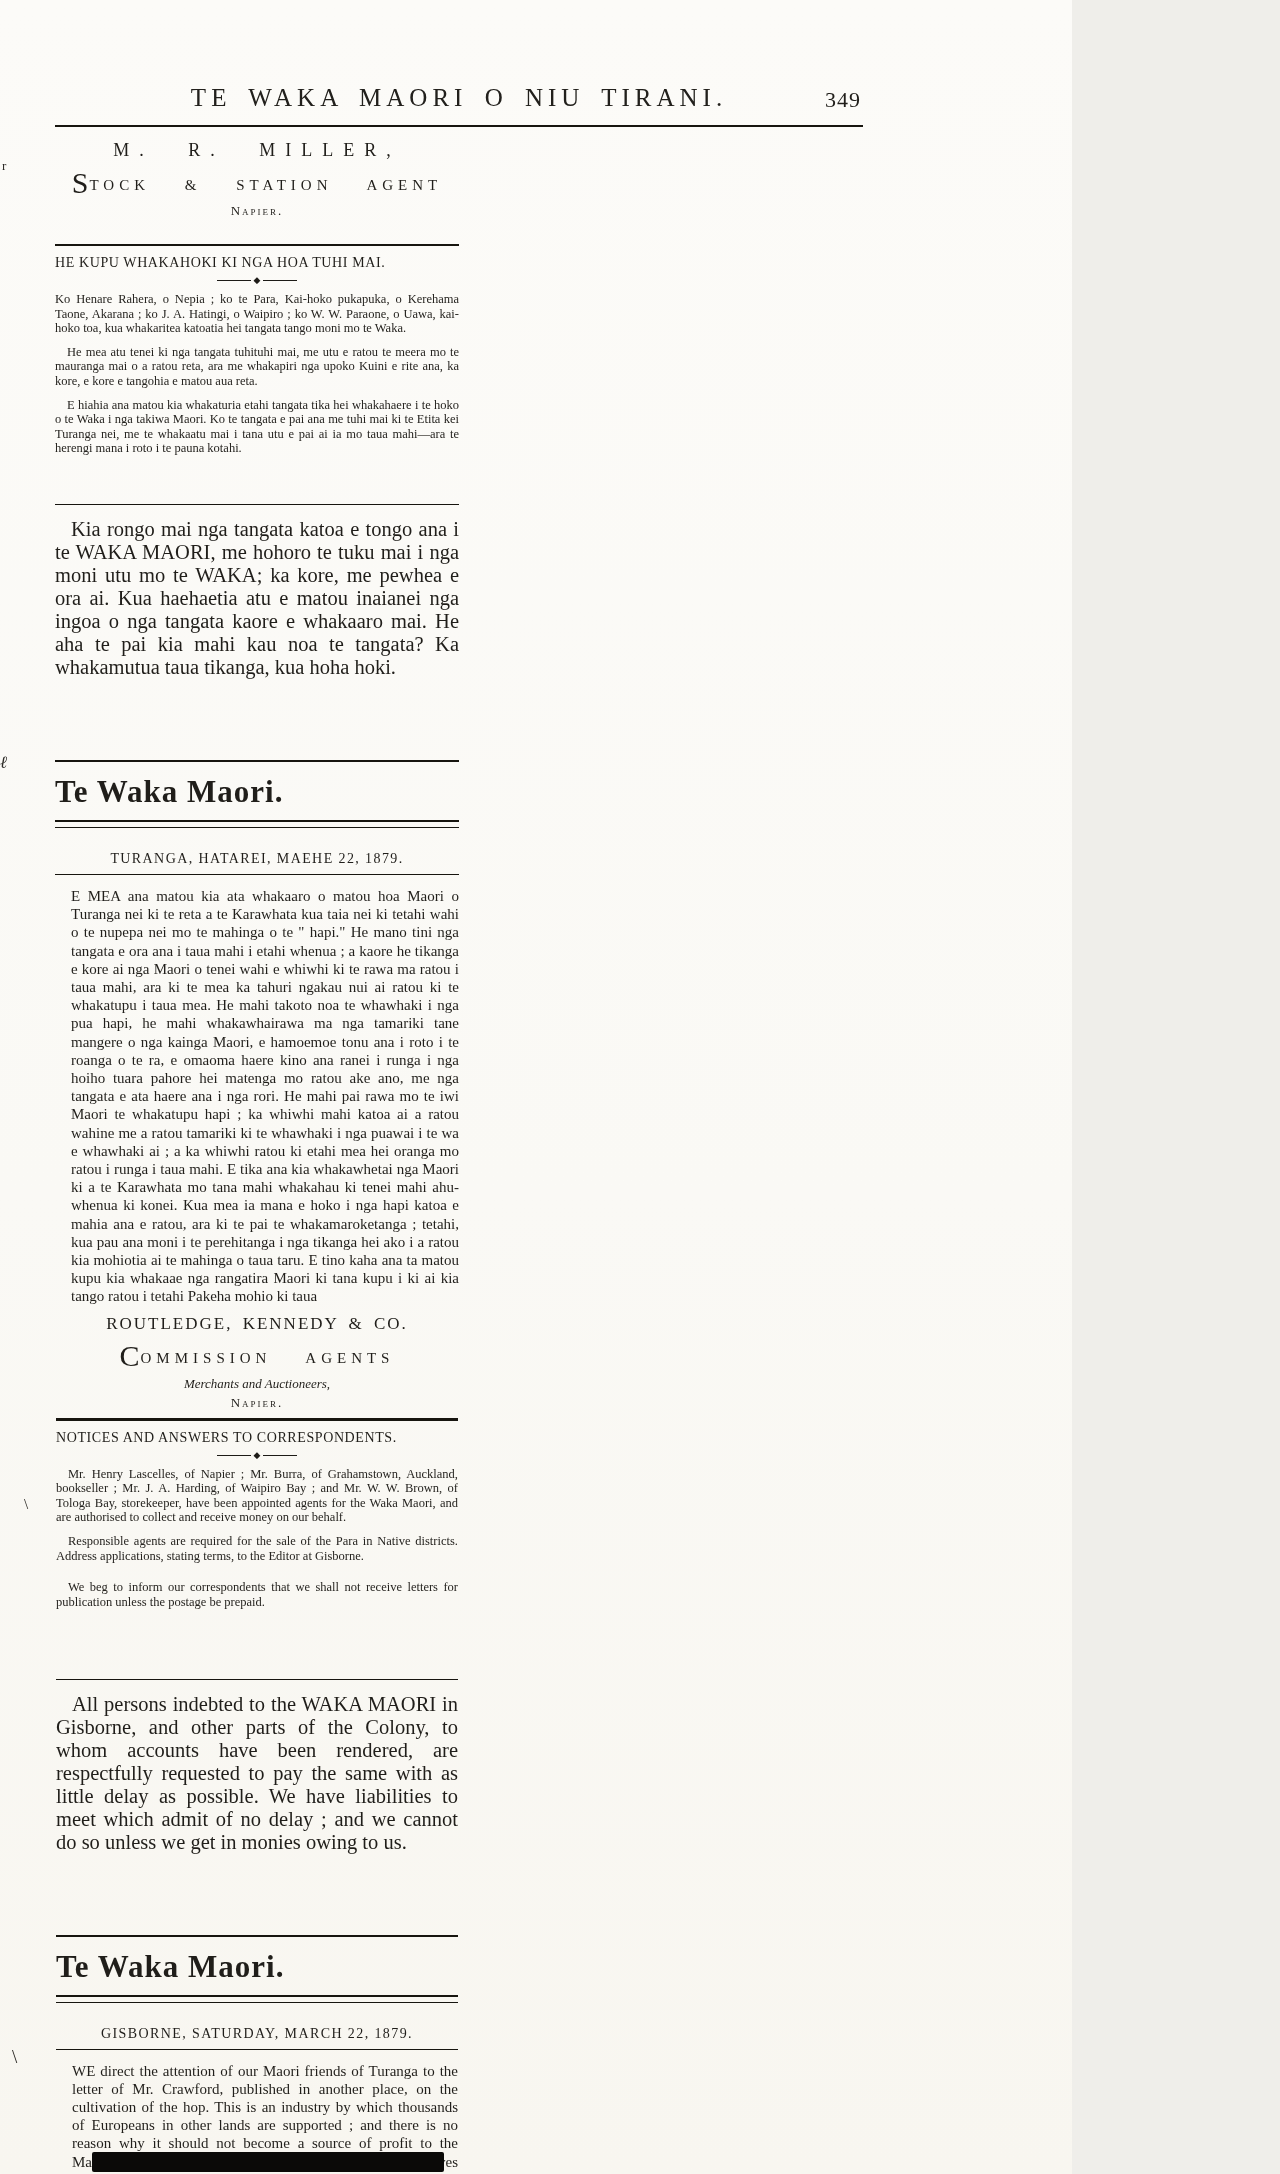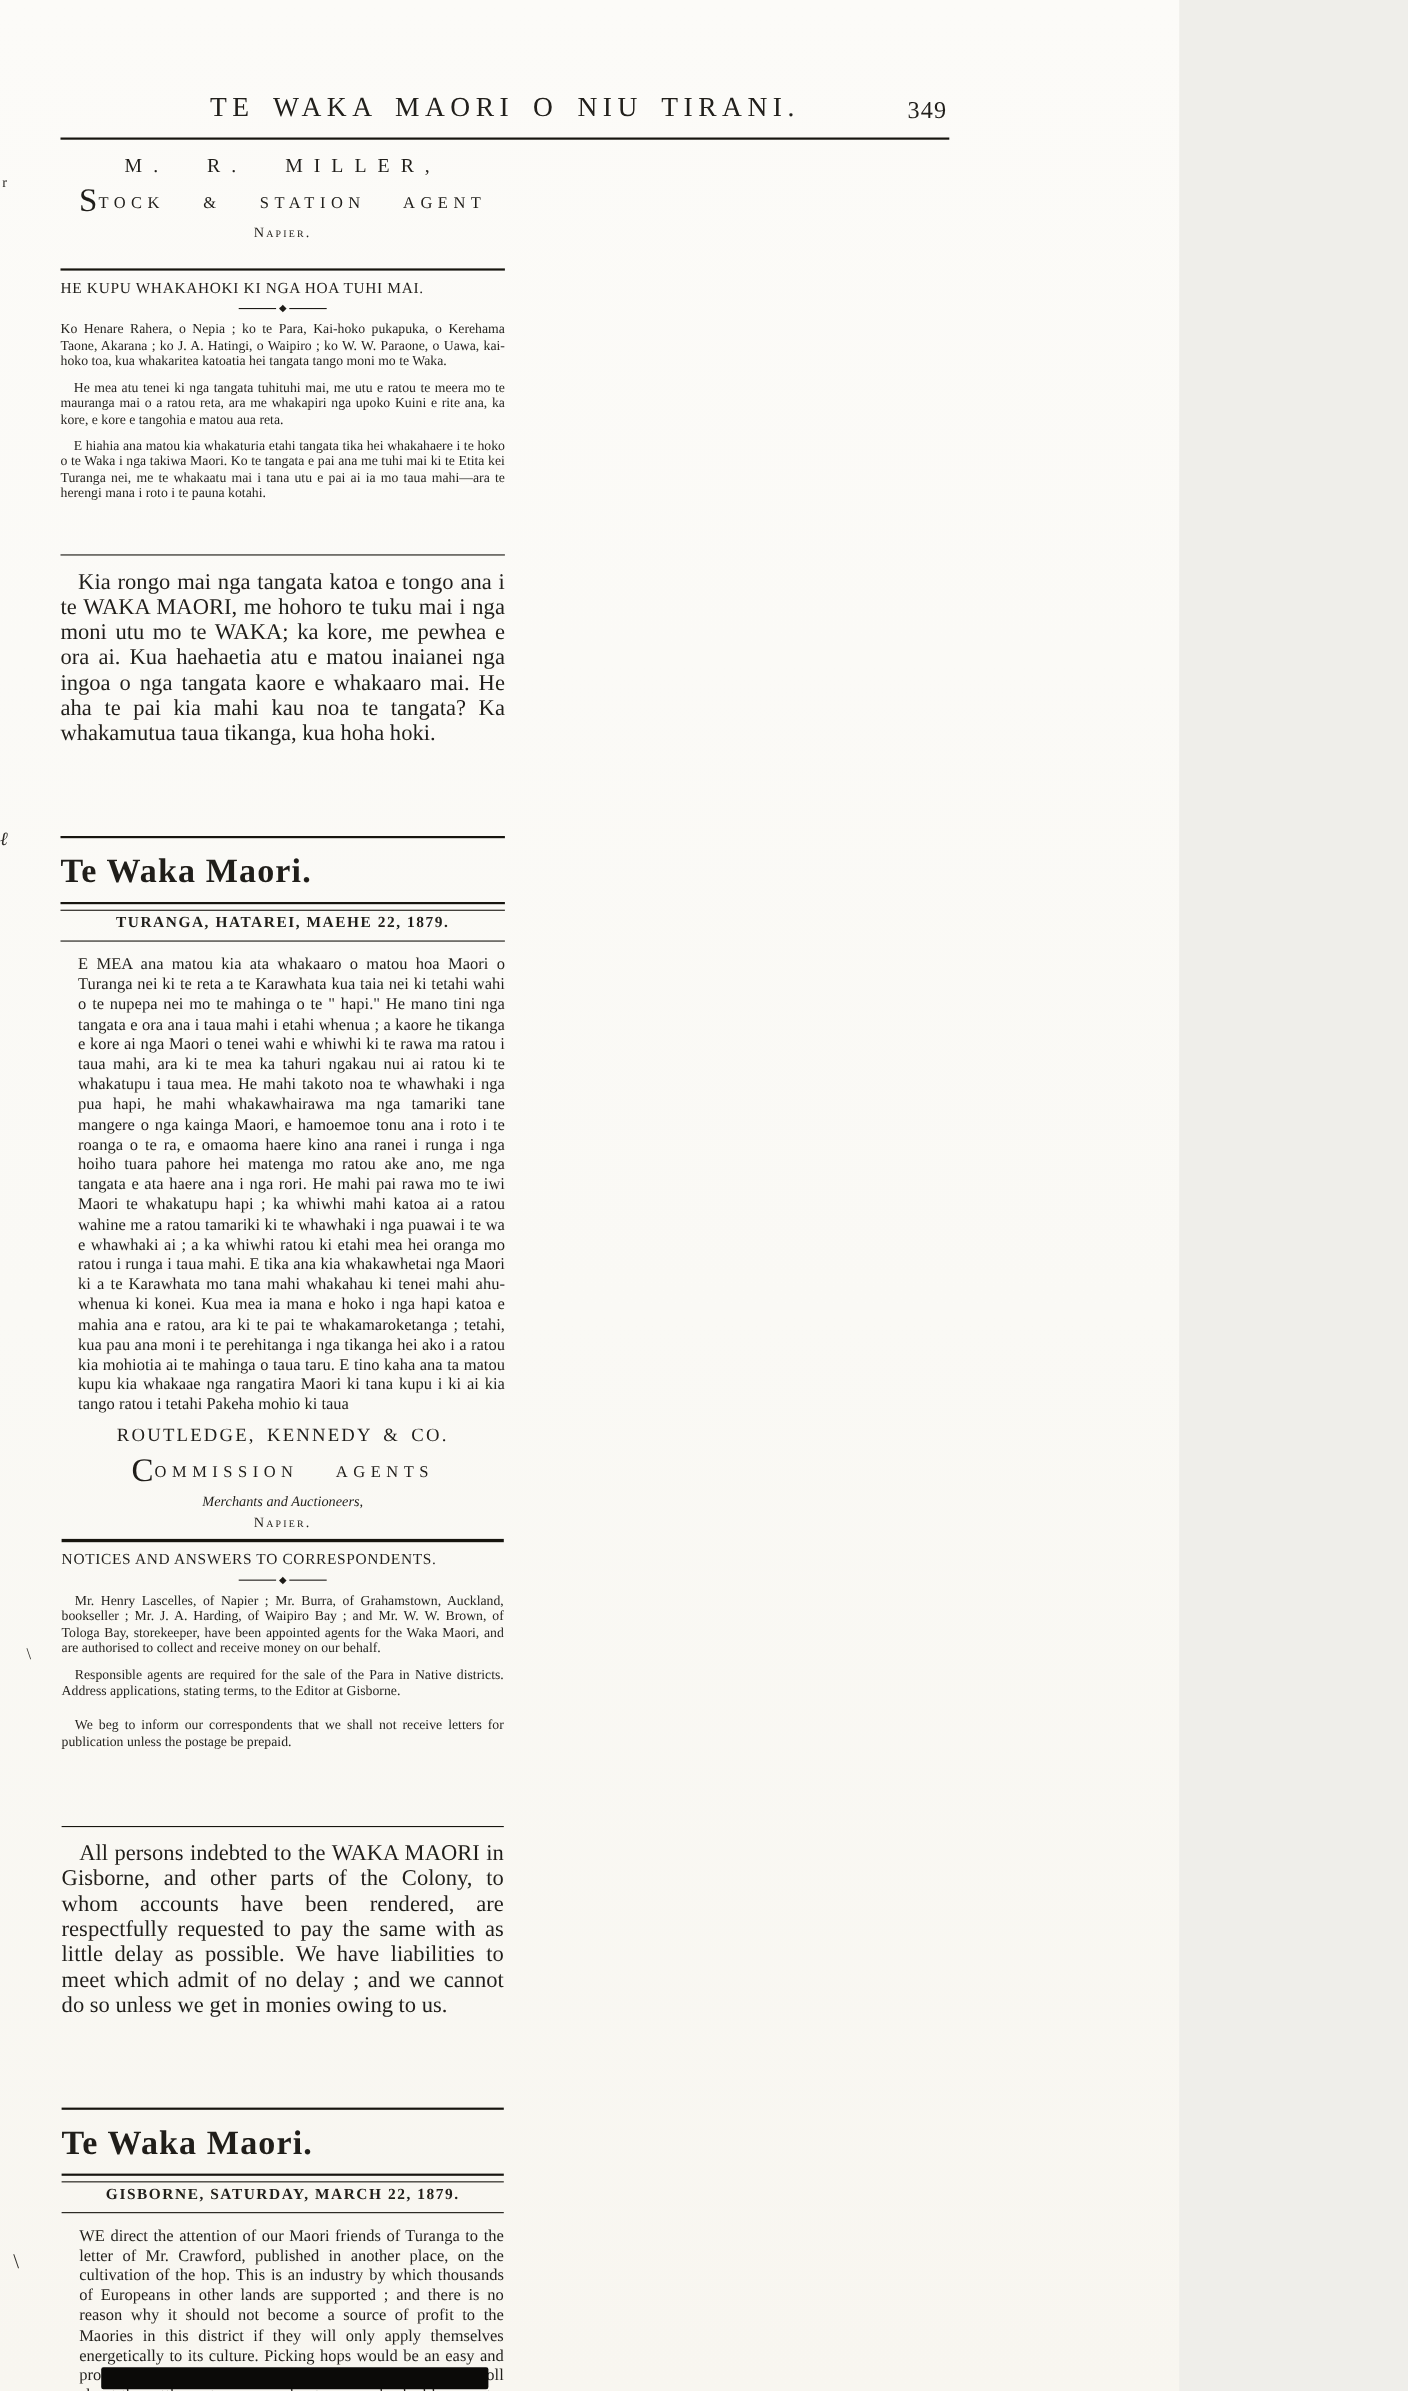--- a/index.html
+++ b/index.html
@@ -56,21 +56,21 @@
   .smallprint p.indent { text-indent: 12px; }
   .smallprint p.gap { margin-top: 17px; }
 
   
   .notice { font-size: 20.5px; line-height: 23px; text-align: justify; text-indent: 16px;
             margin: 13px 0 14px 0; min-height: 228px; }
 
   
   .masthead { text-align: left; font-size: 31px; font-weight: bold; 
               margin: 12px 0 10px 0; letter-spacing: 1px; }
-  .dateline { text-align: center; font-size: 14px; letter-spacing: 1.4px; margin: 4px 0 7px 0; font-weight: bold; }
+  .dateline { text-align: center; font-size: 14px; letter-spacing: 1.4px; margin: 23px 0 7px 0; }
 
   
   .article { font-size: 15px; line-height: 18.2px; text-align: justify; margin: 12px 0 0 16px; color: #211f1b; }
 
   
   .artifact { position: absolute; color: #2c2a26; }
   .artifact-r   { left: 2px;  top: 158px;  font-size: 13px; }
   .artifact-l   { left: 0px;  top: 753px;  font-size: 17px; font-style: italic; }
   .artifact-s1  { left: 24px; top: 1496px; font-size: 15px; }
   .artifact-s2  { left: 12px; top: 2046px; font-size: 19px; }

